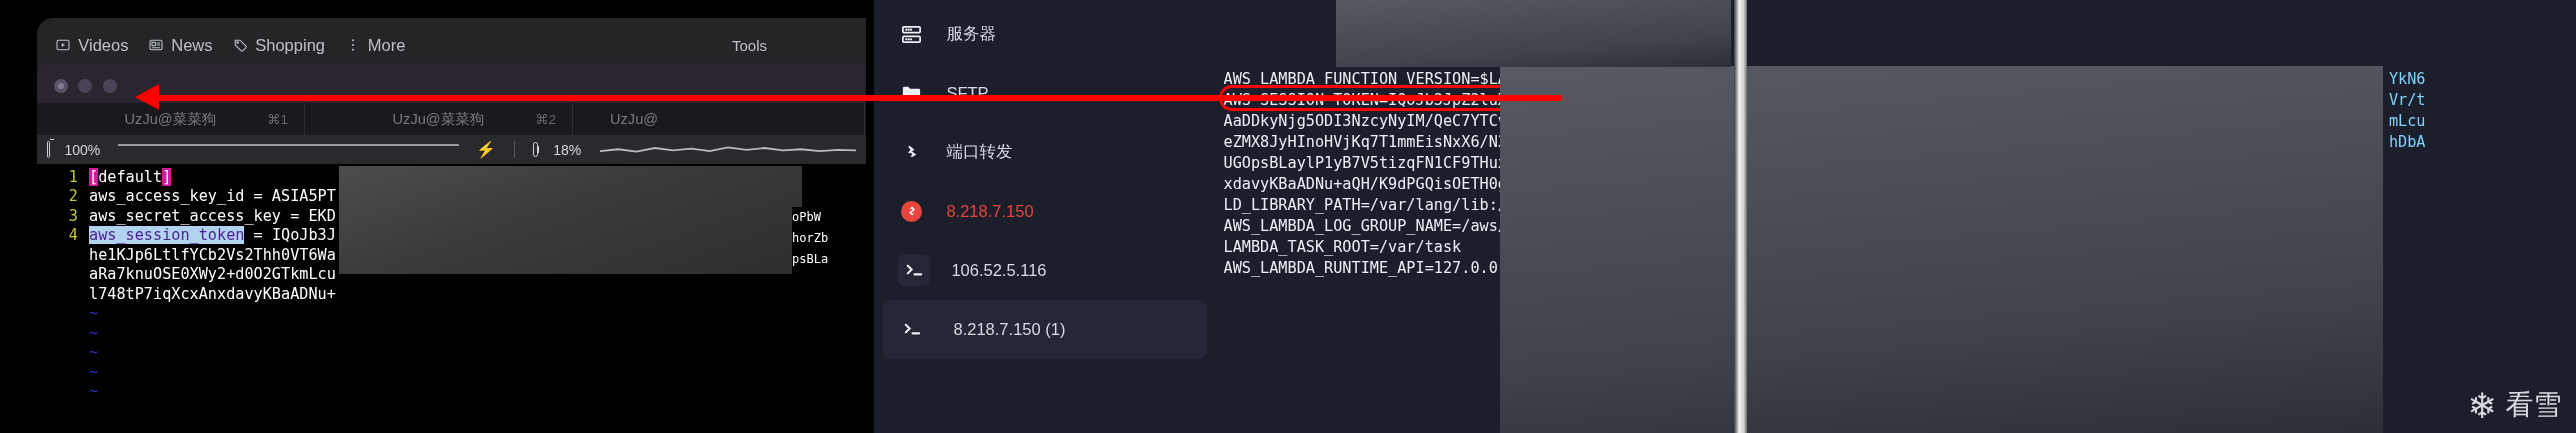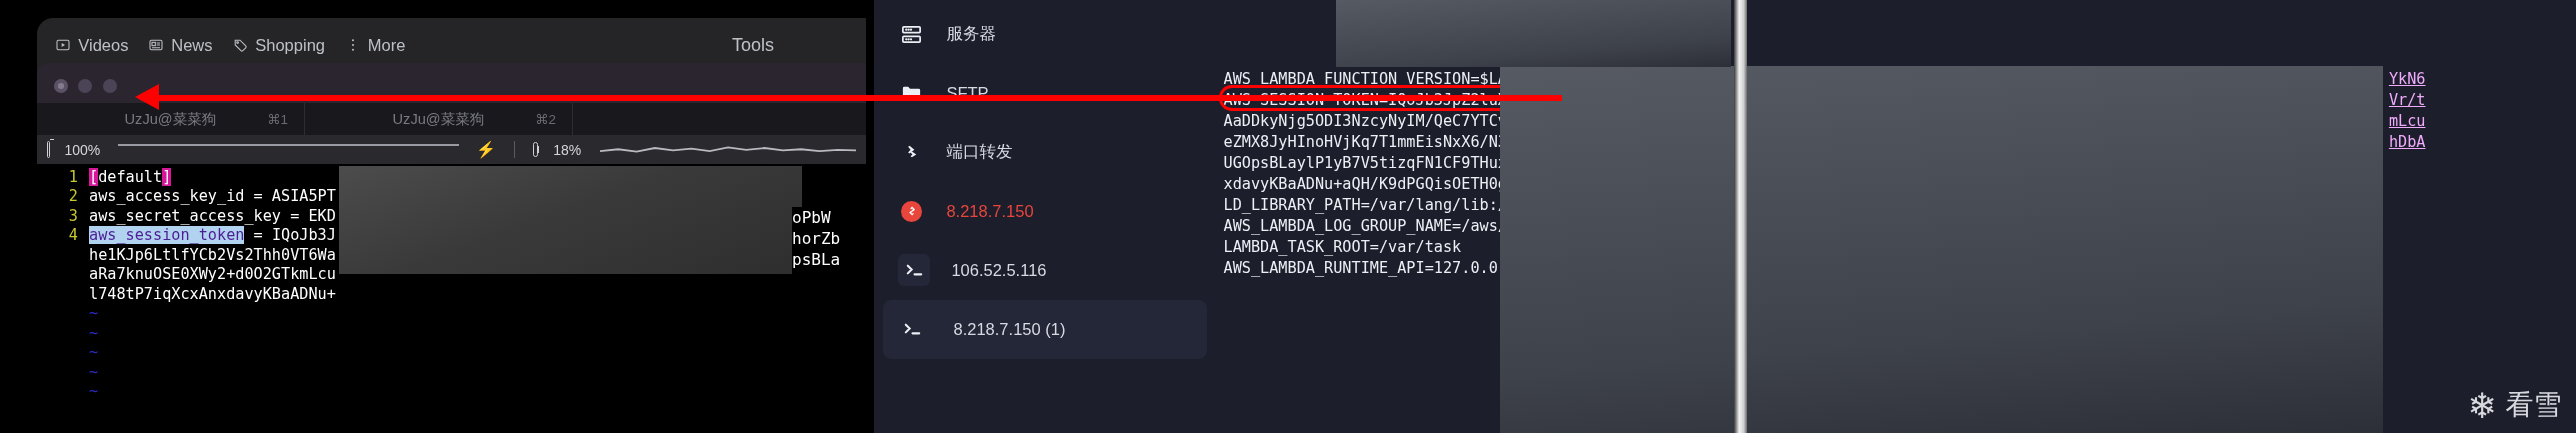--- a/index.html
+++ b/index.html
@@ -18,21 +18,21 @@
     display:flex; align-items:center; gap:0px; padding-left:8.5px;margin-left:6px;
   }
   .nav-tab{
     display:flex; align-items:center; gap:6.1px;
     padding:0 16px 0 2.4px; color:#bdc1c6; font-size:16.5px; white-space:nowrap;
   }
   .nav-tab .ic{ display:inline-flex; width:18.3px; height:18.3px; align-items:center; justify-content:center; }
   .nav-tab svg{ width:16px; height:16px; stroke:#bdc1c6; fill:none; stroke-width:1.6; }
   .tools-label{
     position:absolute; left:695px; top:8.5px; height:37px; display:flex; align-items:center;
-    color:#bdc1c6; font-size:18px;
+    color:#bdc1c6; font-size:15px;
   }
 
   
   .term-win{
     position:absolute; left:37px; top:63px; width:829px; height:370px;
     background:#2b2530; border-top-left-radius:12.2px; overflow:hidden;
   }
   .traffic{
     position:absolute; left:17px; top:16px; display:flex; gap:10.4px;
   }
@@ -120,23 +120,23 @@
     font-family:"DejaVu Sans Mono", monospace; font-size:15.2px; line-height:21px;
     padding:1.8px 0 0 8.5px; white-space:pre; overflow:hidden;
   }
   .hl-ring{
     position:absolute; left:345px; top:85px; width:537px; height:25.6px;
     border:3px solid #ff0000; border-radius:12.8px; pointer-events:none;
   }
   
   .envfrag{
     position:absolute; left:1510px; top:67px; width:110px; height:367px;
-    background:#1c1f2b; color:#f0abfc;
+    background:#1c1f2b; color:#7dd3fc;
     font-family:"DejaVu Sans Mono", monospace; font-size:15.2px; line-height:21px;
-    padding:1.8px 0 0 4.9px; white-space:pre; overflow:hidden;text-decoration:underline;
+    padding:1.8px 0 0 4.9px; white-space:pre; overflow:hidden;
   }
 
   
   .redact-right{
     position:absolute; left:462px; top:0; width:1048px; height:370px;
     background:linear-gradient(175deg,#565a63 0%,#4a4e57 35%,#3e424b 70%,#2c2f37 100%);
   }
   .redact-right.top{ left:462px; top:0; width:395px; height:66px; }
 
   
@@ -224,20 +224,23 @@
     </div>
 
     <div class="tabbar">
       <div class="tterm" style="width:268px">
         <span class="nm">UzJu@菜菜狗</span>
         <span class="sc">⌘1</span>
       </div>
       <div class="tterm" style="width:268px">
         <span class="nm">UzJu@菜菜狗</span>
         <span class="sc">⌘2</span>
+      </div>
+      <div class="tterm" style="width:292px; justify-content:flex-start; padding-left:37px">
+        <span class="nm">UzJu@</span>
       </div>
     </div>
 
     <div class="statbar">
       <span class="batt-ic"></span>
       <span>100%</span>
       <span class="batt-line" style="width:341px"></span>
       <span class="bolt">⚡</span>
       <span class="divline"></span>
       <span class="cpu-ic"></span>
@@ -248,21 +251,21 @@
         </svg>
       </span>
     </div>
 
     <div class="codearea" id="code-area"><span class="cl"><span class="ln">1</span><span class="brk">[</span><span>default</span><span class="brk">]</span></span><span class="cl"><span class="ln">2</span><span>aws_access_key_id = ASIA5PT</span></span><span class="cl"><span class="ln">3</span><span>aws_secret_access_key = EKD</span></span><span class="cl"><span class="ln">4</span><span class="sel">aws_session_token</span><span> = IQoJb3J</span></span><span class="cl"><span class="ln blank">0</span><span>he1KJp6LtlfYCb2Vs2Thh0VT6Wa</span></span><span class="cl"><span class="ln blank">0</span><span>aRa7knuOSE0XWy2+d0O2GTkmLcu</span></span><span class="cl"><span class="ln blank">0</span><span>l748tP7iqXcxAnxdavyKBaADNu+</span></span><span class="cl"><span class="ln blank">0</span><span class="tilde">~</span></span><span class="cl"><span class="ln blank">0</span><span class="tilde">~</span></span><span class="cl"><span class="ln blank">0</span><span class="tilde">~</span></span><span class="cl"><span class="ln blank">0</span><span class="tilde">~</span></span><span class="cl"><span class="ln blank">0</span><span class="tilde">~</span></span></div>
   </div>
 
   <div class="redact-left"></div>
 
   <div style="position:absolute;left:792px;top:207px;width:73px;
-              font-family:'DejaVu Sans Mono',monospace;font-size:16px;line-height:21px;color:#fff;
+              font-family:'DejaVu Sans Mono',monospace;font-size:12px;line-height:21px;color:#fff;
               background:#000;overflow:hidden;height:73px;">
     <div>oPbW</div>
     <div>horZb</div>
     <div>psBLa</div>
   </div>
 
   <div class="ssh-panel">
 
     <div class="sidebar">
 

